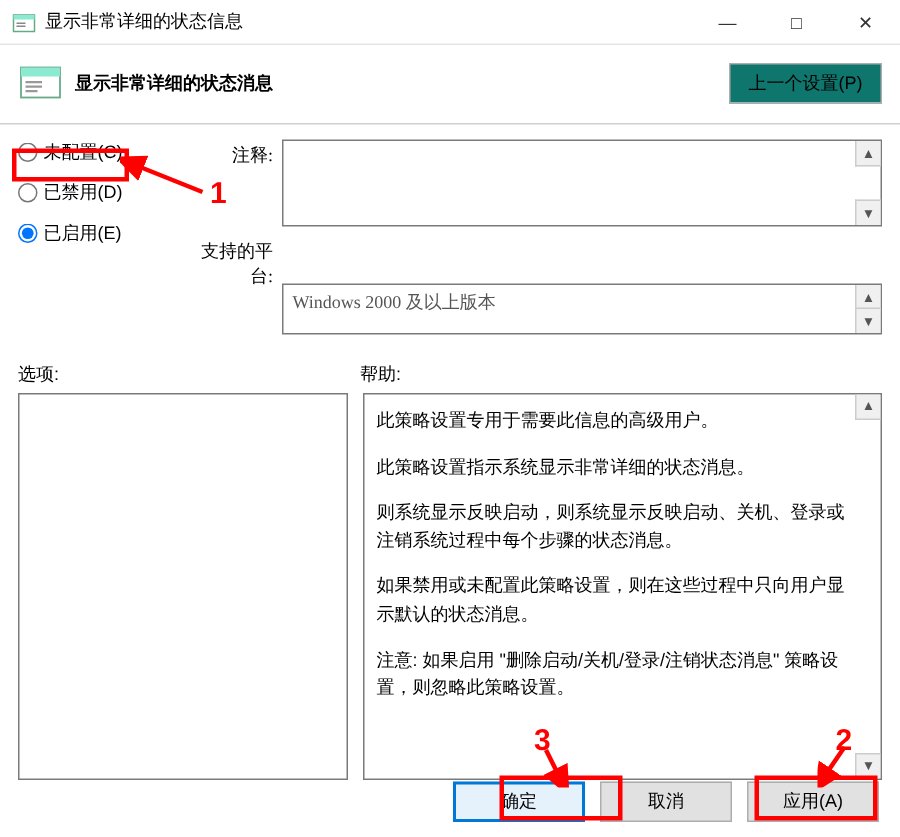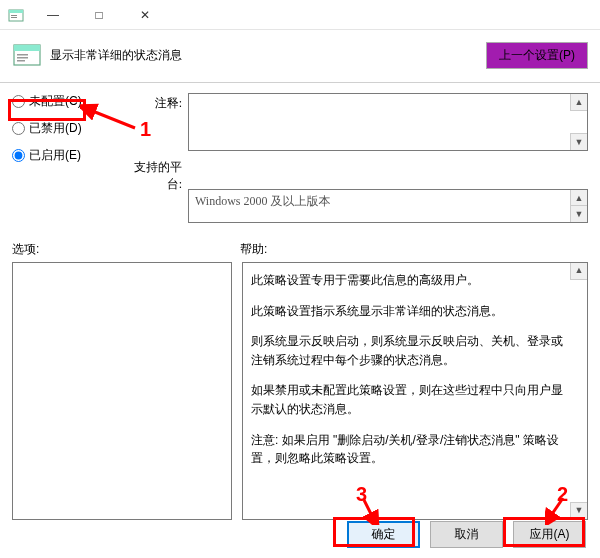--- a/index.html
+++ b/index.html
@@ -37,25 +37,25 @@
   .header-row {
     display: flex;
     align-items: center;
     padding: 10px 12px 12px 12px;
     border-bottom: 1px solid #d0d0d0;
   }
   .header-icon {
     width: 30px; height: 30px;
     margin-right: 8px;
   }
-  .header-title { font-size: 12px; flex: 1; }
+  .header-title { font-size: 12px; flex: 1; font-weight: bold; }
   .nav-buttons { display: flex; gap: 8px; }
   .nav-btn {
     border: 1px solid #adadad;
-    background: #a21caf;
+    background: #0f766e;
     padding: 4px 12px;
     font-size: 12px;
     min-width: 92px;
     text-align: center;
   }
   
   .config-area {
     display: flex;
     padding: 10px 12px 6px 12px;
     gap: 18px;
@@ -136,21 +136,21 @@
     position: absolute;
     bottom: 10px;
     right: 14px;
     display: flex;
     gap: 10px;
   }
   .dlg-btn {
     border: 1px solid #adadad;
     background: #e1e1e1;
     padding: 4px 0;
-    width: 73px;
+    width: 88px;
     text-align: center;
     font-size: 12px;
   }
   .dlg-btn.default {
     border: 2px solid #0078d7;
     background: #e5f1fb;
     padding: 3px 0;
   }
   
   .anno-box {
@@ -176,20 +176,21 @@
 
 <div class="titlebar">
   <span class="title-icon">
     <svg viewBox="0 0 16 16" width="16" height="16">
       <rect x="1" y="3" width="14" height="11" fill="#fff" stroke="#6a8" stroke-width="1"></rect>
       <rect x="1" y="3" width="14" height="3" fill="#8bead0"></rect>
       <rect x="3" y="8" width="6" height="1" fill="#888"></rect>
       <rect x="3" y="10" width="6" height="1" fill="#888"></rect>
     </svg>
   </span>
+  <span class="title-text">显示非常详细的状态信息</span>
   <div class="win-controls">
     <div class="win-btn">—</div>
     <div class="win-btn">□</div>
     <div class="win-btn">✕</div>
   </div>
 </div>
 
 <div class="header-row">
   <span class="header-icon">
     <svg viewBox="0 0 30 30" width="30" height="30">

